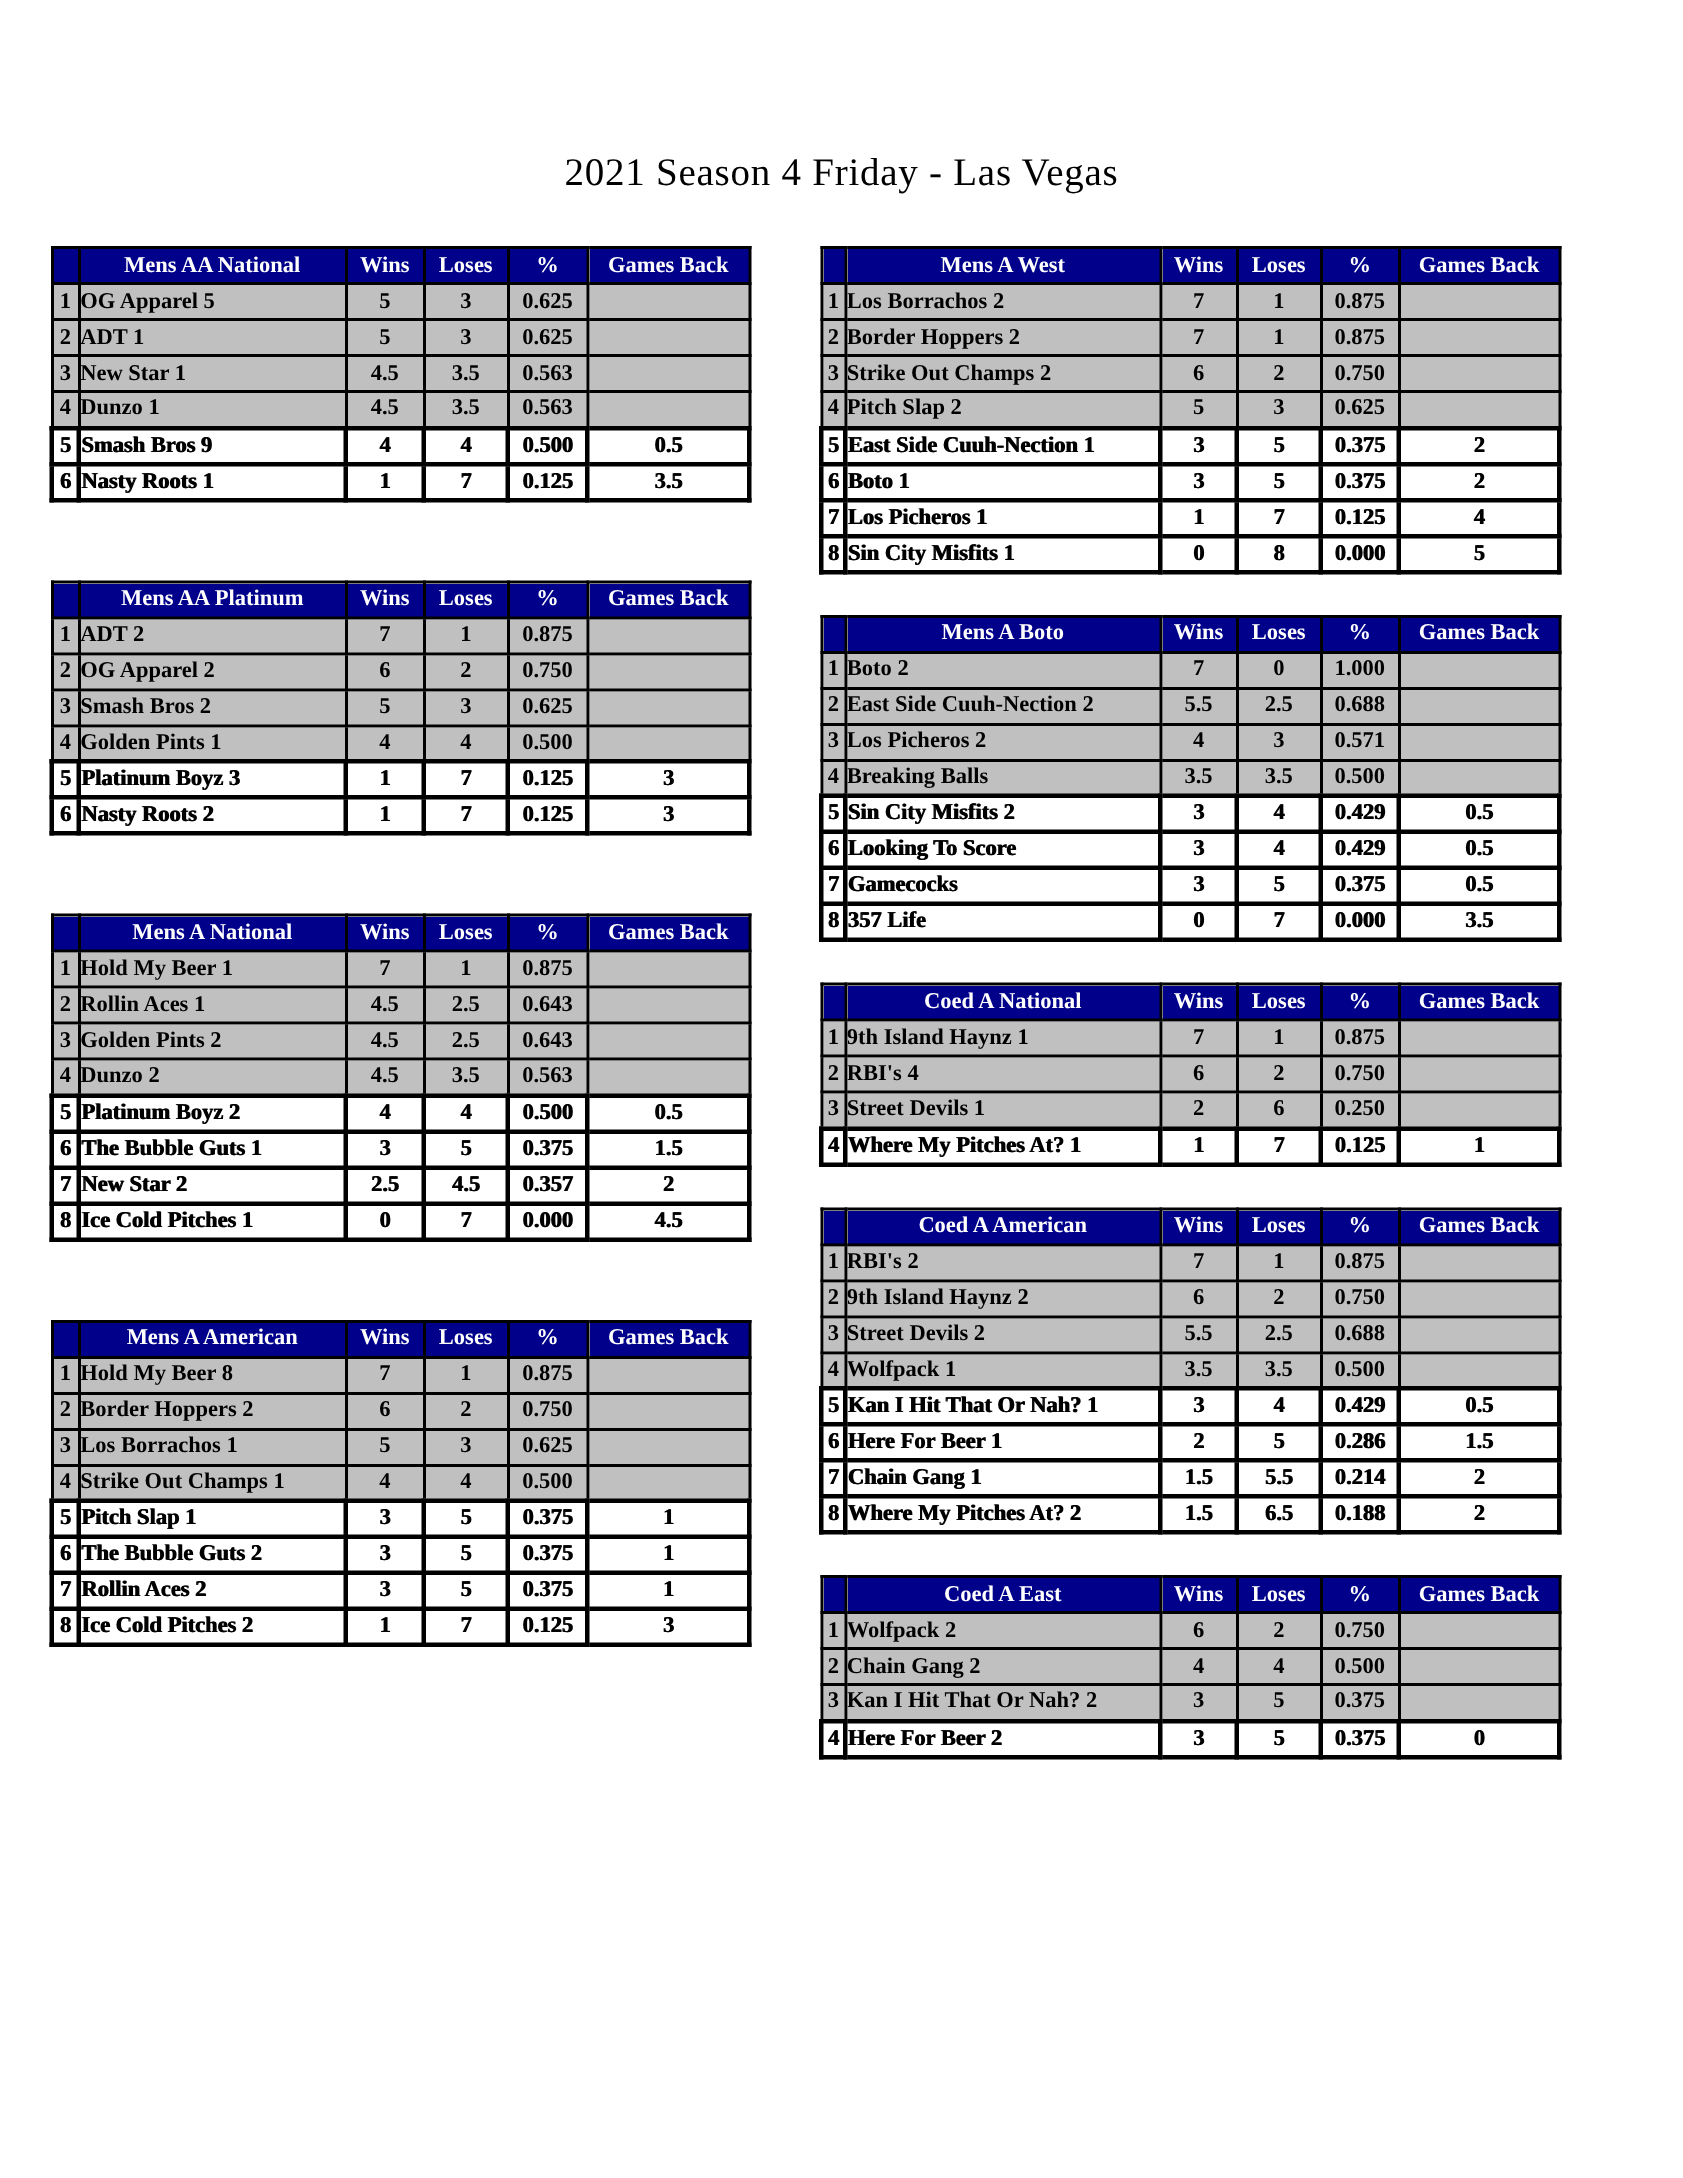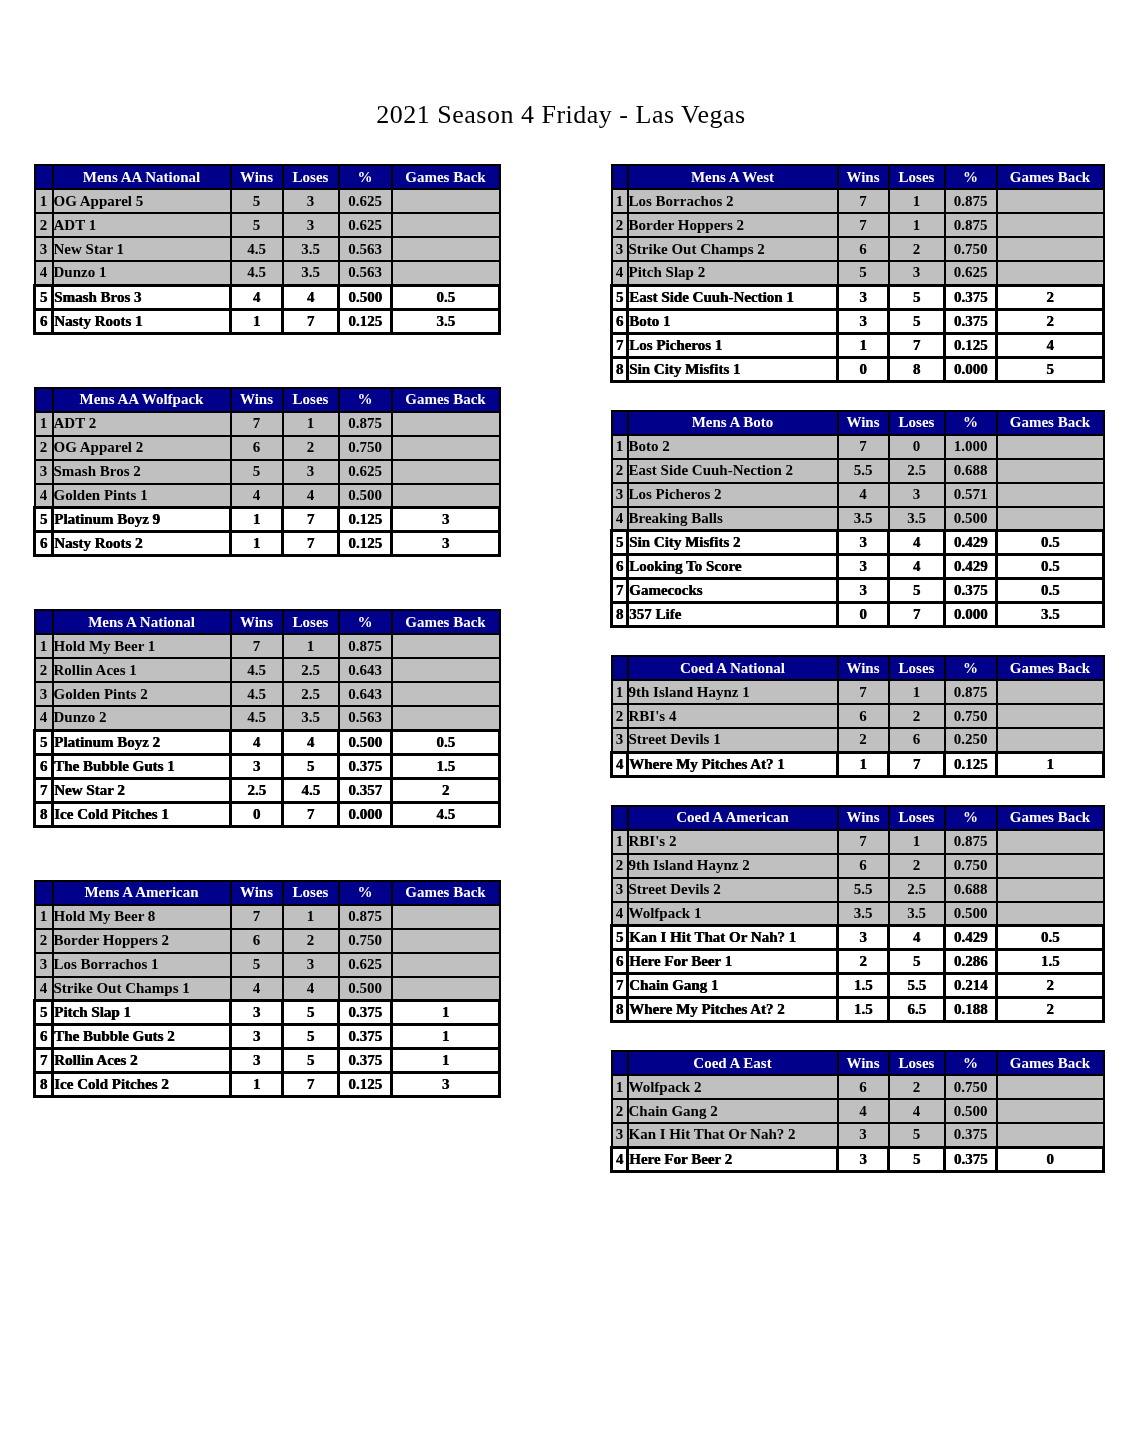--- a/index.html
+++ b/index.html
@@ -24,21 +24,21 @@
     font-size: 26px;
     font-weight: 400;
     color: #000000;
     letter-spacing: 0.5px;
   }
   .columns {
     position: absolute;
     top: 164px;
     left: 33px;
     display: flex;
-    gap: 109px;
+    gap: 45px;
     align-items: flex-start;
   }
   .col { display: block; }
   table.standings {
     border-collapse: collapse;
     table-layout: fixed;
     empty-cells: show;
   }
   .col-left table.standings { width: 465px; margin-bottom: 52px; }
   .col-right table.standings { width: 492px; margin-bottom: 27px; font-family: Liberation Serif, serif; }
@@ -122,21 +122,21 @@
             <tr class="above">
               <td class="rank-cell">4</td>
               <td class="team-cell">Dunzo 1</td>
               <td class="num-cell">4.5</td>
               <td class="num-cell">3.5</td>
               <td class="num-cell">0.563</td>
               <td class="num-cell"></td>
             </tr>
             <tr class="below">
               <td class="rank-cell">5</td>
-              <td class="team-cell">Smash Bros 3</td>
+              <td class="team-cell">Smash Bros 9</td>
               <td class="num-cell">4</td>
               <td class="num-cell">4</td>
               <td class="num-cell">0.500</td>
               <td class="num-cell">0.5</td>
             </tr>
             <tr class="below">
               <td class="rank-cell">6</td>
               <td class="team-cell">Nasty Roots 1</td>
               <td class="num-cell">1</td>
               <td class="num-cell">7</td>
@@ -150,21 +150,21 @@
             <col style="width: 18px;">
             <col style="width: 178px;">
             <col style="width: 52px;">
             <col style="width: 56px;">
             <col style="width: 53px;">
             <col style="width: 108px;">
           </colgroup>
           <thead>
             <tr>
               <th class="rank-h"></th>
-              <th class="name-h">Mens AA Wolfpack</th>
+              <th class="name-h">Mens AA Platinum</th>
               <th class="num-h">Wins</th>
               <th class="num-h">Loses</th>
               <th class="num-h">%</th>
               <th class="num-h">Games Back</th>
             </tr>
           </thead>
           <tbody>
             <tr class="above">
               <td class="rank-cell">1</td>
               <td class="team-cell">ADT 2</td>
@@ -192,21 +192,21 @@
             <tr class="above">
               <td class="rank-cell">4</td>
               <td class="team-cell">Golden Pints 1</td>
               <td class="num-cell">4</td>
               <td class="num-cell">4</td>
               <td class="num-cell">0.500</td>
               <td class="num-cell"></td>
             </tr>
             <tr class="below">
               <td class="rank-cell">5</td>
-              <td class="team-cell">Platinum Boyz 9</td>
+              <td class="team-cell">Platinum Boyz 3</td>
               <td class="num-cell">1</td>
               <td class="num-cell">7</td>
               <td class="num-cell">0.125</td>
               <td class="num-cell">3</td>
             </tr>
             <tr class="below">
               <td class="rank-cell">6</td>
               <td class="team-cell">Nasty Roots 2</td>
               <td class="num-cell">1</td>
               <td class="num-cell">7</td>

